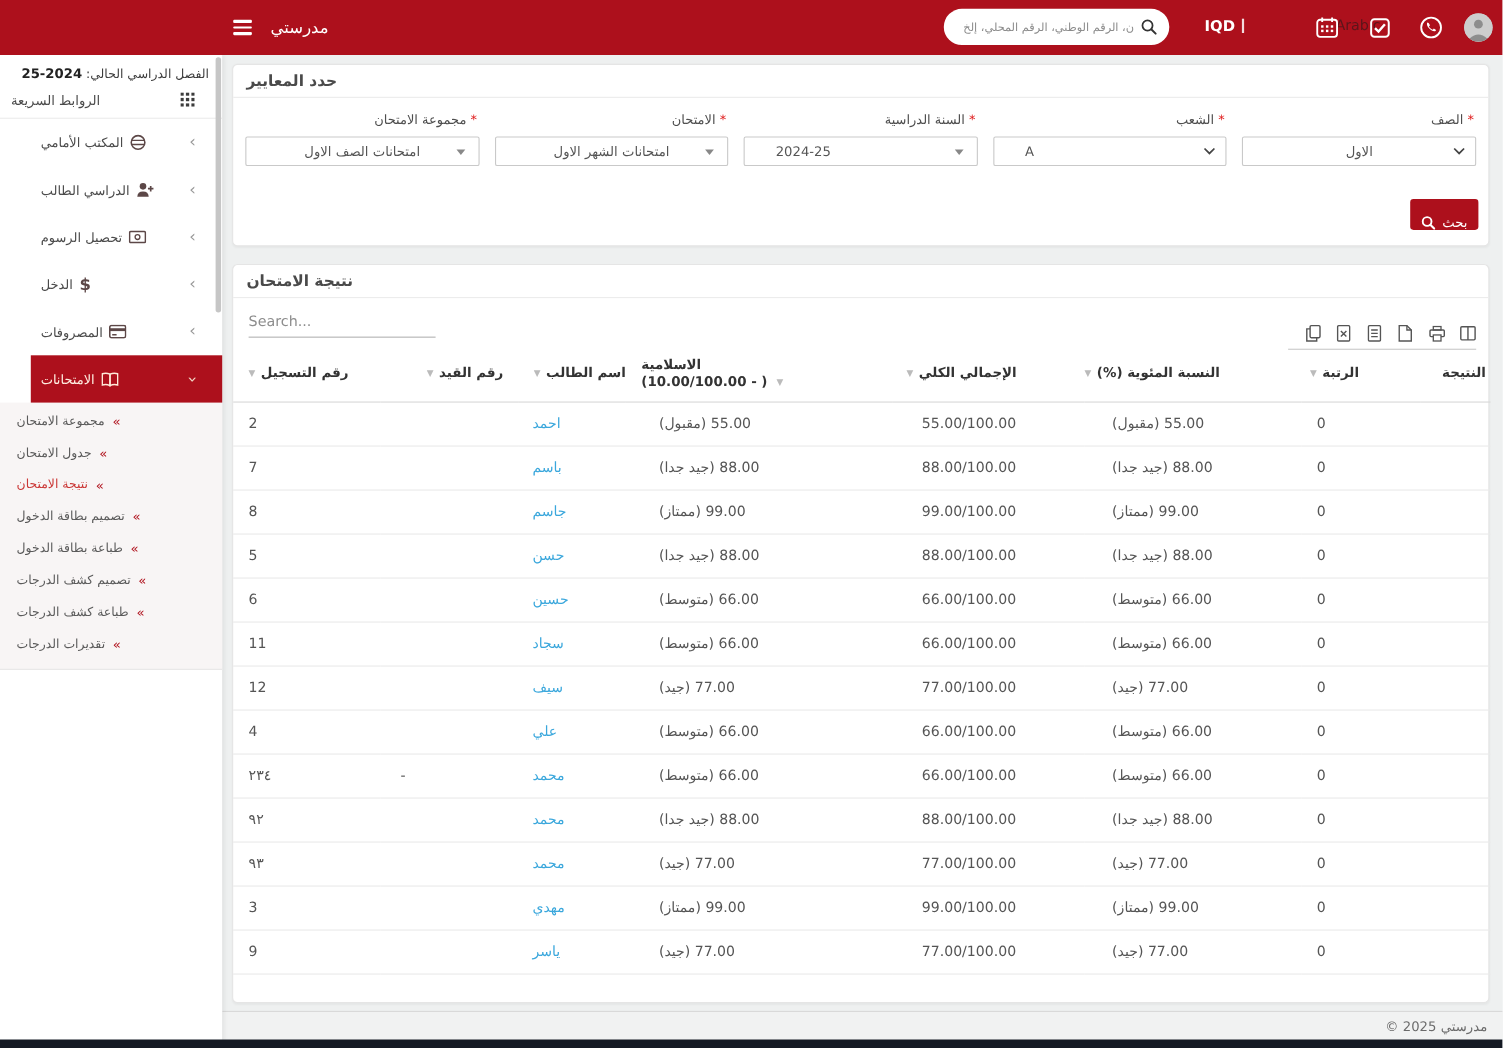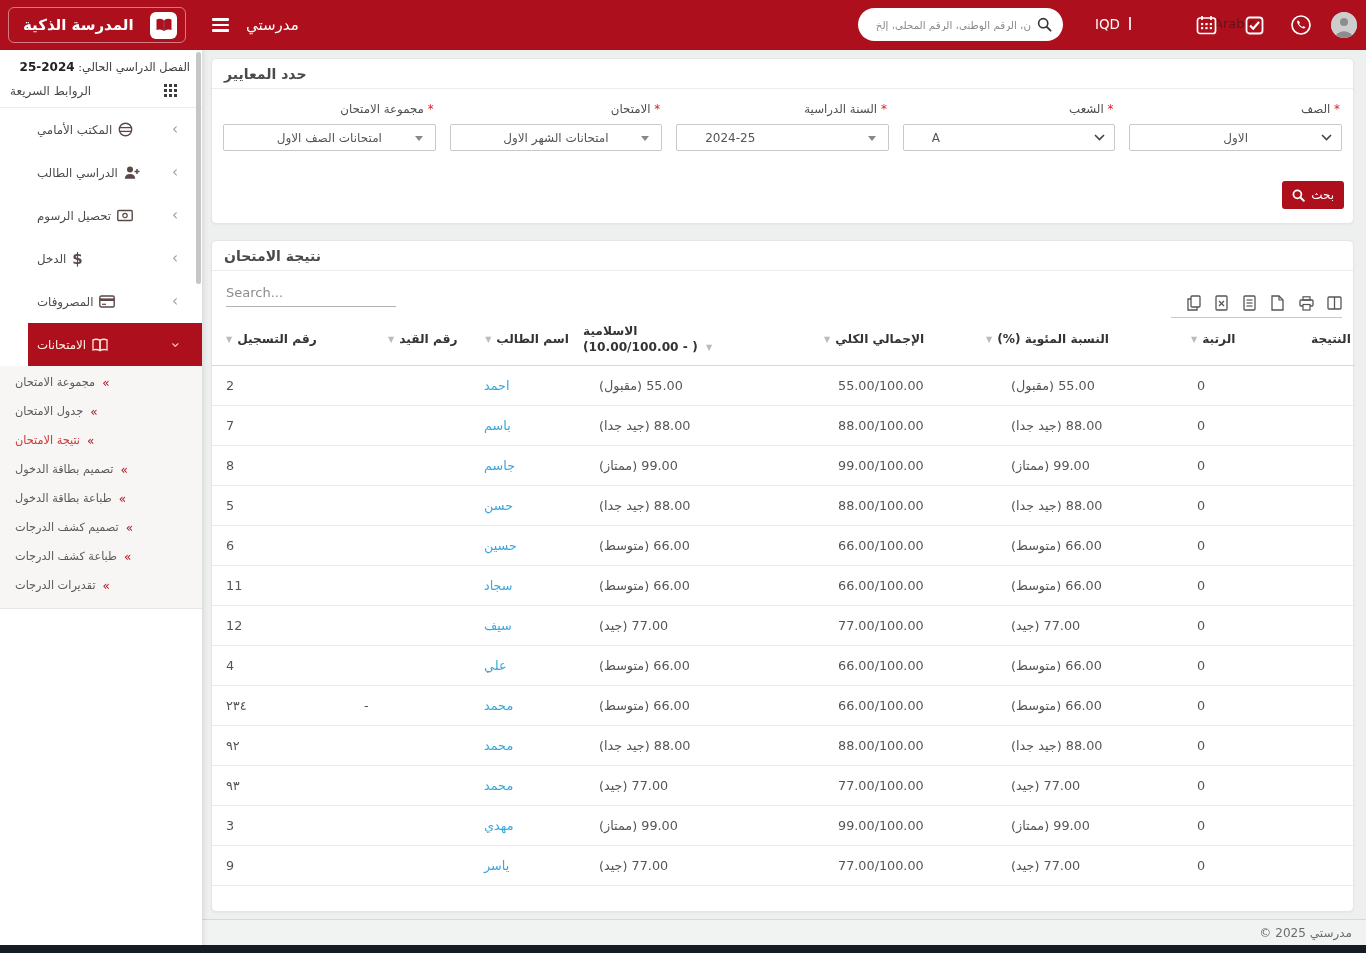--- a/index.html
+++ b/index.html
@@ -11,21 +11,21 @@
 .brand-box { position:absolute; left:8px; top:7px; width:178px; height:36px; border:1px solid rgba(255,255,255,.45); border-radius:6px; display:flex; align-items:center; justify-content:space-between; padding:0 8px 0 14px; }
 .brand-text { color:#fff; font-weight:bold; font-size:15px; white-space:nowrap; }
 .brand-logo { width:27px; height:27px; background:#fff; border-radius:6px; display:flex; align-items:center; justify-content:center; }
 .hamburger { position:absolute; left:212px; top:18px; width:17px; height:14px; cursor:pointer; }
 .hamburger span { display:block; height:2.5px; background:#fff; border-radius:1px; margin-bottom:3px; }
 .app-title { position:absolute; left:246px; top:16px; color:#fff; font-size:15px; }
 .search-pill { position:absolute; left:858px; top:8px; width:205px; height:33px; background:#fff; border-radius:17px; }
 .search-pill input { position:absolute; inset:0; border:none; outline:none; background:transparent; border-radius:17px; direction:rtl; text-align:right; padding:0 32px 0 10px; font-size:10.3px; color:#777; font-family:inherit; }
 .search-pill input::placeholder { color:#8b8b8b; }
 .pill-mag { position:absolute; right:11px; top:9px; }
-.tb-currency { position:absolute; left:1095px; top:16px; color:#fff; font-weight:normal; font-size:13.5px; }
+.tb-currency { position:absolute; left:1095px; top:16px; color:#fff; font-weight:bold; font-size:13.5px; }
 .tb-tick { position:absolute; left:1129px; top:17px; width:2px; height:13px; background:rgba(255,255,255,.85); }
 .tb-lang { position:absolute; left:1214px; top:16px; color:rgba(25,25,25,.55); font-size:13px; max-width:45px; overflow:hidden; white-space:nowrap; }
 .tb-ic { position:absolute; top:15px; }
 .avatar { position:absolute; left:1331px; top:12px; width:26px; height:26px; border-radius:50%; background:#cfcfcf; overflow:hidden; display:flex; align-items:center; justify-content:center; }
 
 
 .sidebar { position:absolute; top:50px; left:0; width:202px; height:903px; background:#fff; box-shadow:2px 0 5px rgba(0,0,0,.09); z-index:10; }
 .side-head { padding:10px 12px 8px 10px; border-bottom:1px solid #ececec; }
 .semester { font-size:11.3px; color:#3c3c3c; white-space:nowrap; direction:rtl; text-align:right; }
 .semester b { font-size:12px; color:#222; }
@@ -53,21 +53,21 @@
 
 
 .filters { display:flex; gap:14px; padding:13px 11px 0;text-align:right; }
 .ffield { width:213px; }
 .flabel { font-size:11.8px; color:#4e4e4e; margin-bottom:8px; }
 .flabel .req { color:#e02020; margin-right:2px; }
 .fselect { height:27px; border:1px solid #c9c9c9; border-radius:2px; position:relative; display:flex; align-items:center; justify-content:center; font-size:12px; color:#555; background:#fff; cursor:pointer; }
 .fselect.left { justify-content:flex-start; padding-left:28px; }
 .fselect .tri { position:absolute; right:12px; top:50%; margin-top:-2px; width:0; height:0; border-left:4px solid transparent; border-right:4px solid transparent; border-top:5px solid #888; }
 .fselect svg.chev2 { position:absolute; right:9px; top:50%; margin-top:-4px; }
-.search-btn { position:absolute; right:9px; top:122px; height:28px; padding:0 10px; background:#ad101c; color:#fff; border:none; border-radius:3px; font-size:12px; display:flex; align-items:center; gap:6px; cursor:pointer; font-family:inherit; }
+.search-btn { position:absolute; right:9px; top:122px; height:28px; padding:0 10px; background:#ad101c; color:#fff; border:none; border-radius:3px; font-size:12px; display:flex; align-items:flex-end; gap:6px; cursor:pointer; font-family:inherit; }
 
 
 .table-search { margin:12px 0 0 14px; width:170px; border:none; border-bottom:1px solid #b2b2b2; outline:none; font-size:13px; color:#777; padding:2px 0 6px; font-family:inherit; background:transparent; }
 .table-search::placeholder { color:#8d8d8d; }
 .toolbar { position:absolute; right:11px; top:54px; display:flex; gap:13px; padding-bottom:6px; padding-left:16px; border-bottom:1px solid #c9c9c9; }
 .toolbar .tbtn { width:15px; height:16px; cursor:pointer; display:flex; align-items:center; }
 
 table.results { border-collapse:collapse; width:1141px; margin-top:6px; table-layout:fixed; }
 table.results th, table.results td { direction:rtl; text-align:left; font-size:12.8px; }
 table.results thead th { font-size:12.2px; white-space:nowrap; }
@@ -87,30 +87,20 @@
 .name-link { color:#3aa7dc; cursor:pointer; }
 
 
 .footer { position:absolute; left:0; bottom:8px; width:1164px; height:26px; border-top:1px solid #d9d9d9; background:#f1f2f2; display:flex; align-items:center; justify-content:flex-end; padding-right:14px; font-size:12px; color:#6b6b6b; gap:4px; }
 .bottom-bar { position:absolute; left:0; bottom:0; width:1366px; height:8px; background:#151a24; z-index:30; }
 </style>
 </head>
 <body>
 
 <div class="topbar">
-  <div class="brand-box">
-    <span class="brand-text">المدرسة الذكية</span>
-    <span class="brand-logo">
-      <svg width="18" height="16" viewBox="0 0 18 16">
-          <path d="M1.5 2.5 Q5 1 8.2 2.8 L8.2 13.5 Q5 11.8 1.5 13 Z" fill="#ad101c"></path>
-          <path d="M16.5 2.5 Q13 1 9.8 2.8 L9.8 13.5 Q13 11.8 16.5 13 Z" fill="#ad101c"></path>
-          <path d="M8.2 2.8 L9 3.4 L9.8 2.8 L9.8 13.5 L9 14.2 L8.2 13.5 Z" fill="#7d0c13"></path>
-        </svg>
-    </span>
-  </div>
   <div class="hamburger">
       <span></span>
       <span></span>
       <span></span>
     </div>
   <div class="app-title">مدرستي</div>
   <div class="search-pill">
     <input placeholder="ن، الرقم الوطني، الرقم المحلي، إلخ" style="">
     <span class="pill-mag">
       <svg width="15" height="15" viewBox="0 0 15 15">

